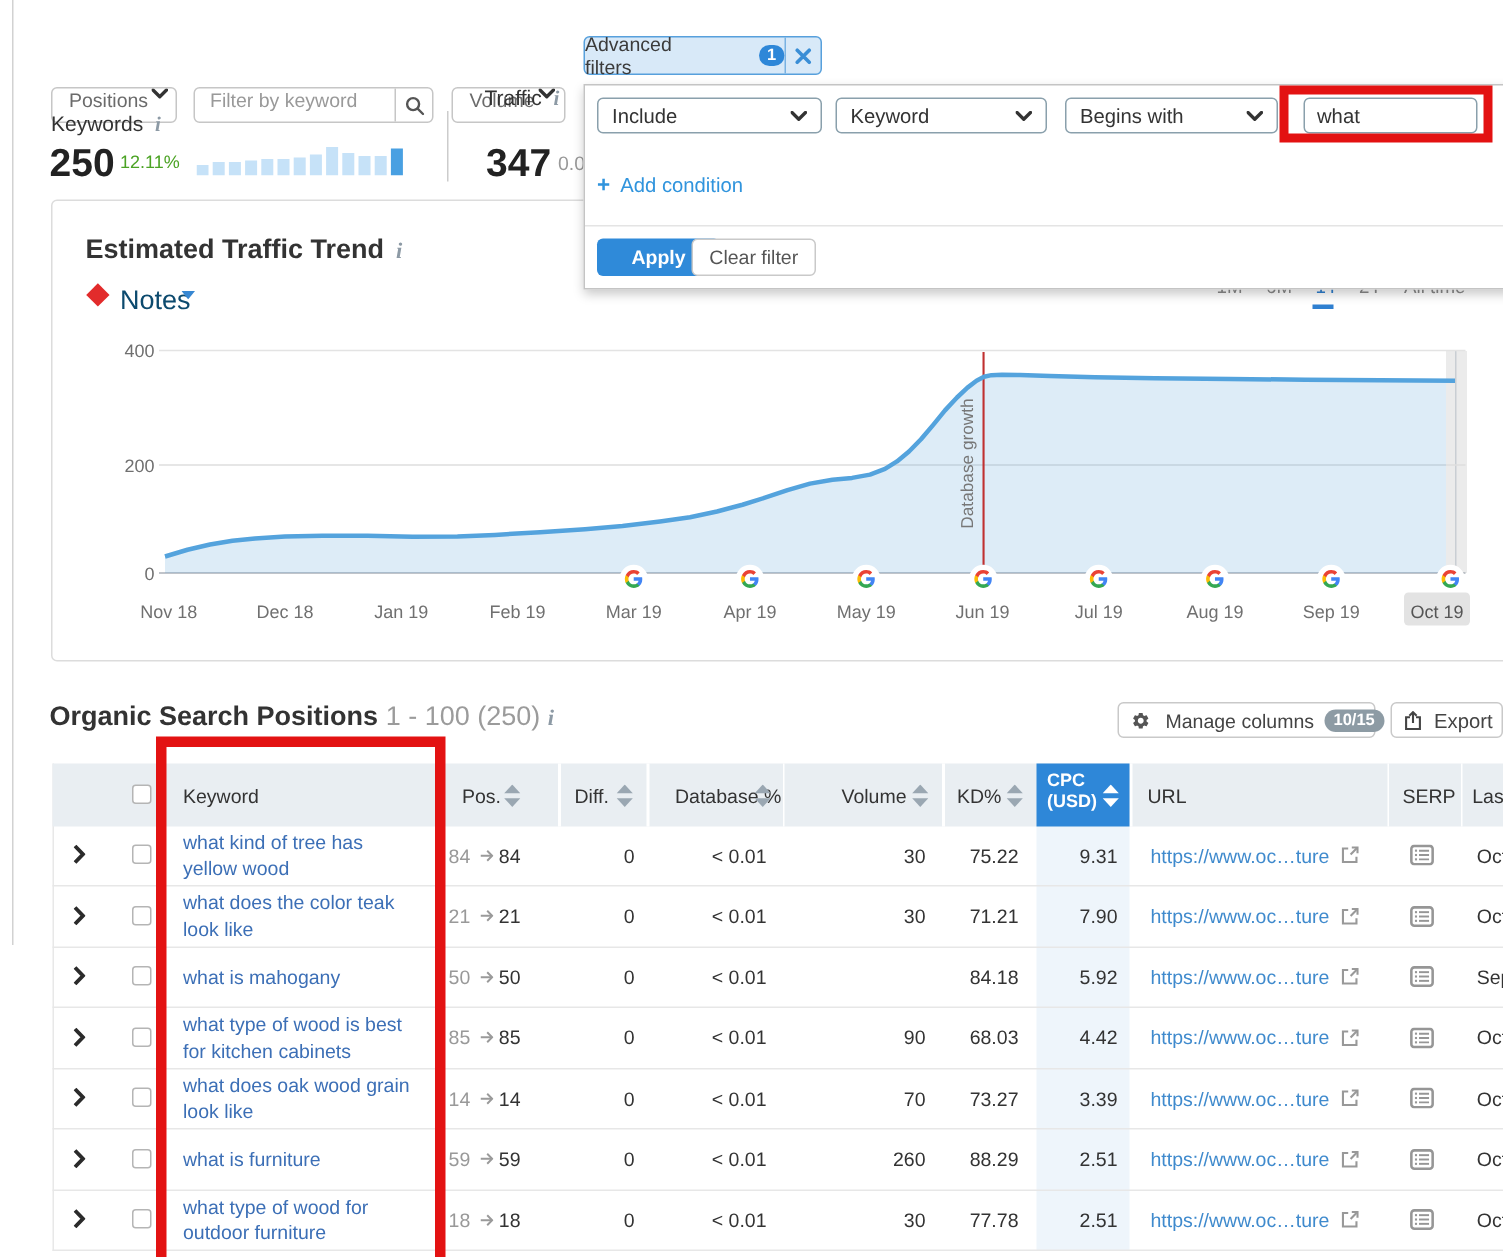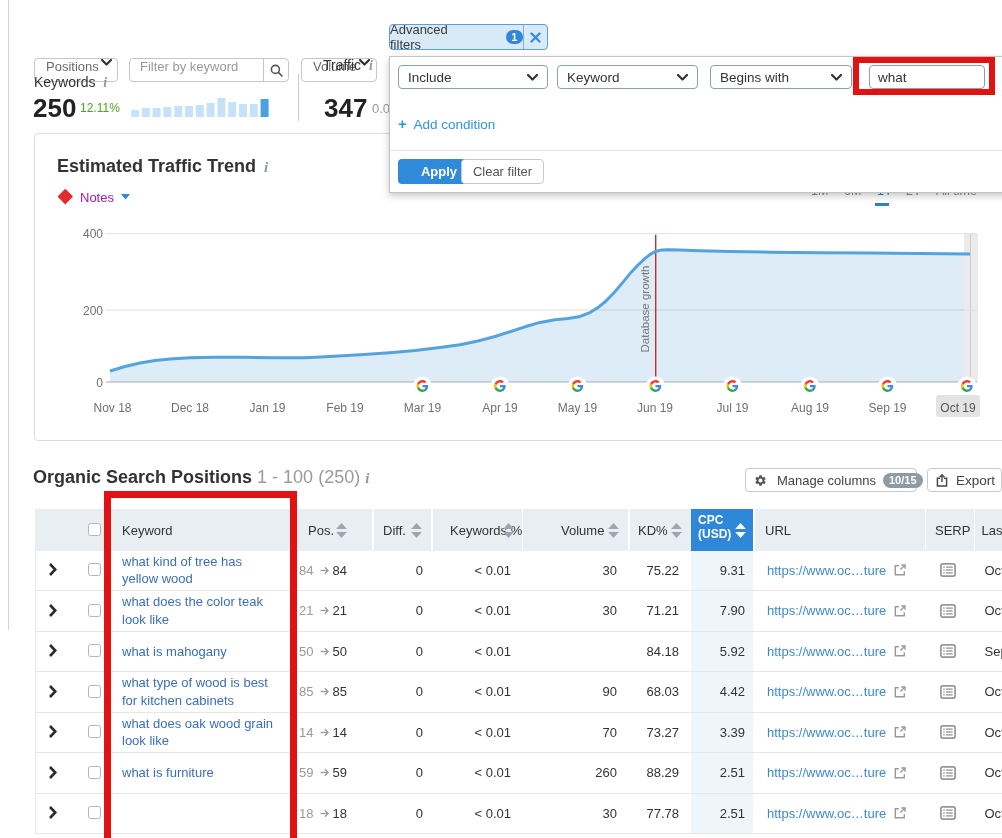--- a/index.html
+++ b/index.html
@@ -93,21 +93,21 @@
 <div class="abs" style="left:811px; top:183.5px; font-size:12.5px; color:#8a8a8a; z-index:5;">1M</div>
 <div class="abs" style="left:844px; top:183.5px; font-size:12.5px; color:#8a8a8a; z-index:5;">6M</div>
 <div class="abs" style="left:877px; top:183.5px; font-size:12.5px; color:#2e7fd0; z-index:5;">1Y</div>
 <div class="abs" style="left:906px; top:183.5px; font-size:12.5px; color:#8a8a8a; z-index:5;">2Y</div>
 <div class="abs" style="left:936px; top:183.5px; font-size:12.5px; color:#8a8a8a; z-index:5;">All time</div>
 <div class="abs" style="left:875px; top:203px; width:14px; height:3px; background:#2e7fd0; z-index:5;"></div>
 
 <div class="abs" style="left:34px; top:133px; width:980px; height:308px; border:1px solid #dcdcdc; border-radius:4px;"></div>
 <div class="abs" style="left:57px; top:156px; font-size:18px; font-weight:bold; color:#333;">Estimated Traffic Trend <span style="font-family:'Liberation Serif',serif; font-style:italic; color:#8d9aa5; font-size:15px; margin-left:3px;">i</span></div>
 <div class="abs" style="left:60px; top:191px; width:10.5px; height:10.5px; background:#e22b2b; transform:rotate(45deg);"></div>
-<div class="abs" style="left:80px; top:189.5px; font-size:13px; color:#a21caf;">Notes</div>
+<div class="abs" style="left:80px; top:189.5px; font-size:18px; color:#0c4a6e;">Notes</div>
 <svg class="abs" style="left:121px; top:194px;" width="9" height="5.5" viewBox="0 0 9 5.5">
     <polygon points="0,0 9,0 4.5,5.5" fill="#3787d2"></polygon>
   </svg>
 
 <svg class="abs" style="left:0; top:220px;" width="1002" height="205" viewBox="0 0 1002 205">
   <defs>
     <g id="glogo">
       <path fill="#4285F4" d="M45.12 24.5c0-1.56-.14-3.06-.4-4.5H24v8.51h11.84c-.51 2.75-2.06 5.08-4.39 6.64v5.52h7.11c4.16-3.83 6.56-9.47 6.56-16.17z"></path>
       <path fill="#34A853" d="M24 46c5.94 0 10.92-1.97 14.56-5.33l-7.11-5.52c-1.97 1.32-4.49 2.1-7.45 2.1-5.73 0-10.58-3.87-12.31-9.07H4.34v5.7C7.96 41.07 15.4 46 24 46z"></path>
       <path fill="#FBBC05" d="M11.69 28.18C11.25 26.86 11 25.45 11 24s.25-2.86.69-4.18v-5.7H4.34C2.85 17.09 2 20.45 2 24c0 3.55.85 6.91 2.34 9.88l7.35-5.7z"></path>
@@ -232,21 +232,21 @@
 <div class="abs hlbl" style="left:308px;">Pos.</div>
 <svg class="abs sorti" style="left:336px;" viewBox="0 0 10 14">
     <polygon points="5,0 0,5.5 10,5.5" fill="#9aa7b2"></polygon>
     <polygon points="5,14 0,8.5 10,8.5" fill="#9aa7b2"></polygon>
   </svg>
 <div class="abs hlbl" style="left:383px;">Diff.</div>
 <svg class="abs sorti" style="left:411px;" viewBox="0 0 10 14">
     <polygon points="5,0 0,5.5 10,5.5" fill="#9aa7b2"></polygon>
     <polygon points="5,14 0,8.5 10,8.5" fill="#9aa7b2"></polygon>
   </svg>
-<div class="abs hlbl" style="left:450px;">Keywords %</div>
+<div class="abs hlbl" style="left:450px;">Database %</div>
 <svg class="abs sorti" style="left:503px;" viewBox="0 0 10 14">
     <polygon points="5,0 0,5.5 10,5.5" fill="#9aa7b2"></polygon>
     <polygon points="5,14 0,8.5 10,8.5" fill="#9aa7b2"></polygon>
   </svg>
 <div class="abs hlbl" style="left:561px;">Volume</div>
 <svg class="abs sorti" style="left:608px;" viewBox="0 0 10 14">
     <polygon points="5,0 0,5.5 10,5.5" fill="#9aa7b2"></polygon>
     <polygon points="5,14 0,8.5 10,8.5" fill="#9aa7b2"></polygon>
   </svg>
 <div class="abs hlbl" style="left:638px;">KD%</div>
@@ -489,20 +489,23 @@
       <line x1="6" y1="7" x2="12.7" y2="7" stroke="#969696" stroke-width="1.3"></line>
       <line x1="6" y1="9.9" x2="12.7" y2="9.9" stroke="#969696" stroke-width="1.3"></line>
     </svg>
   <div class="lst">Oct</div>
 </div>
 <div class="row" style="top:793.5px;">
   <svg class="chv" width="8" height="13" viewBox="0 0 8 13">
       <polyline points="1,1 6.3,6.5 1,12" fill="none" stroke="#2b2b2b" stroke-width="2.6"></polyline>
     </svg>
   <span class="rcb"></span>
+  <div class="kw">
+      <span>what type of wood for<br>outdoor furniture</span>
+    </div>
   <div class="pos">
       <span style="color:#999;">18</span>
       <svg style="margin:0 4px 0 6px;" width="9" height="9" viewBox="0 0 9 9">
         <line x1="0.5" y1="4.5" x2="8" y2="4.5" stroke="#9a9a9a" stroke-width="1.3"></line>
         <polyline points="4.8,1.2 8.1,4.5 4.8,7.8" fill="none" stroke="#9a9a9a" stroke-width="1.3"></polyline>
       </svg>
       <span style="color:#333;">18</span>
     </div>
   <div class="num" style="left:337.5px; width:51px;">0</div>
   <div class="num" style="left:396.5px; width:80px;">&lt; 0.01</div>

